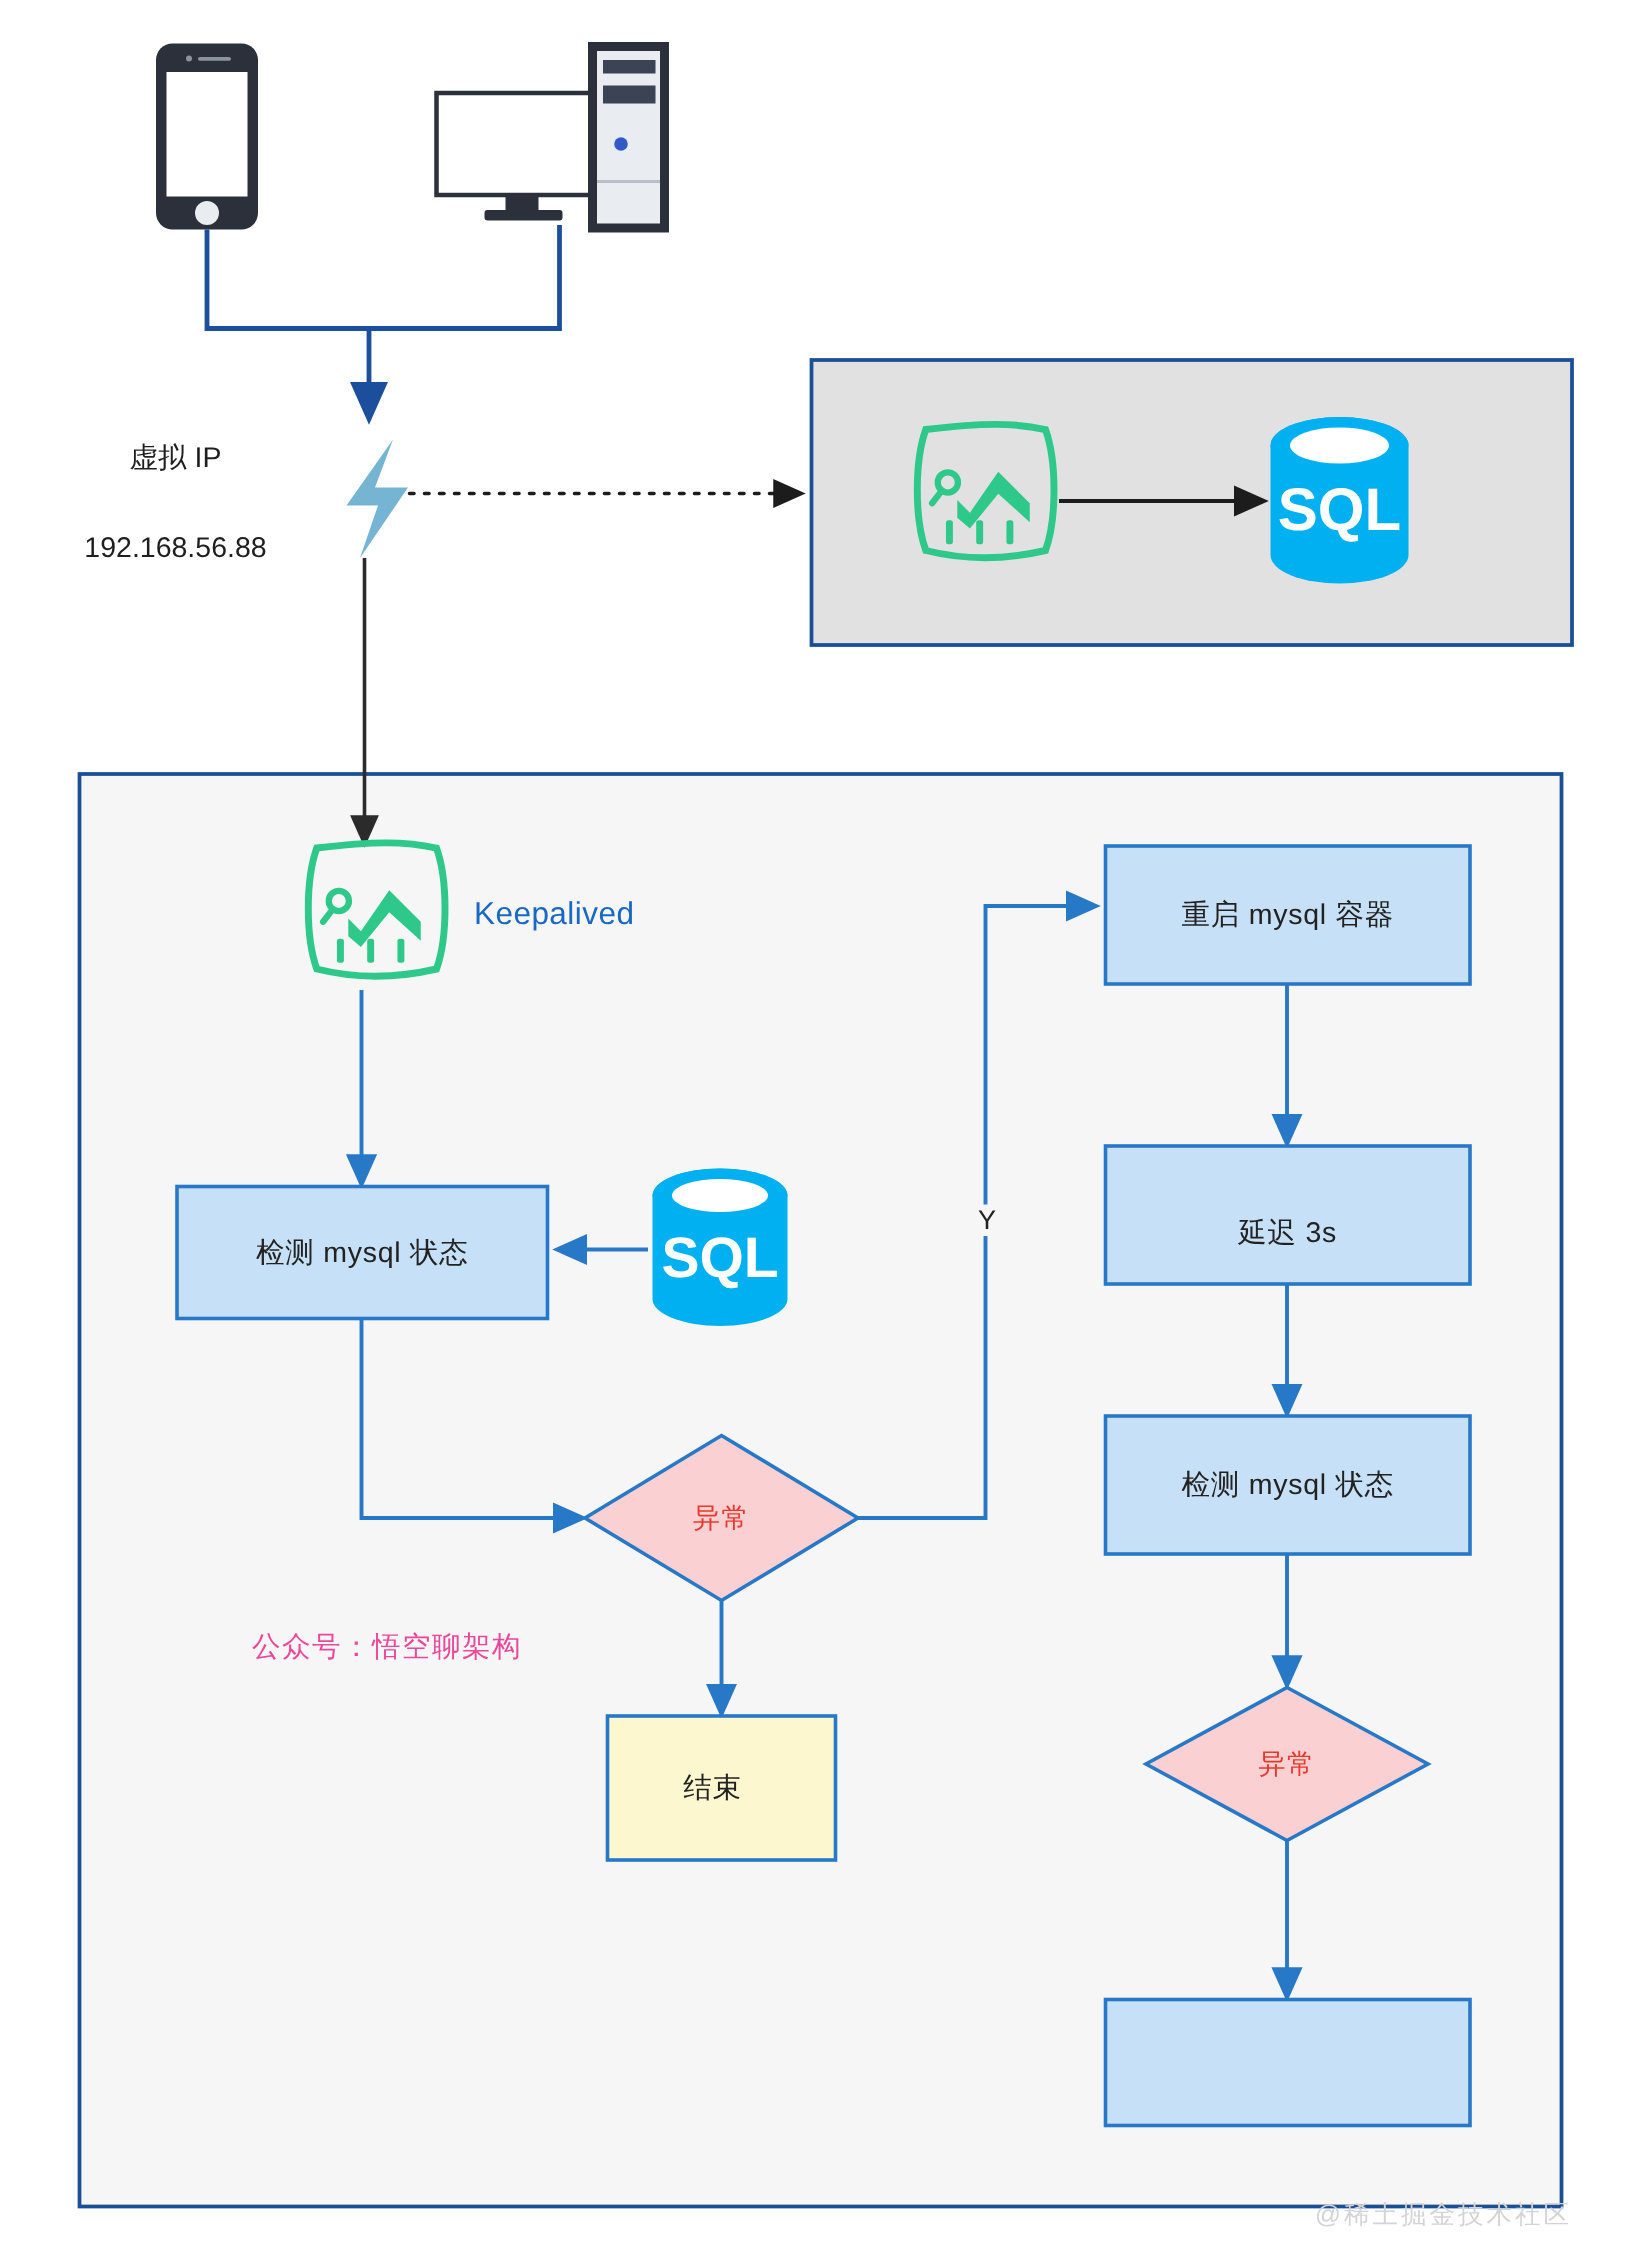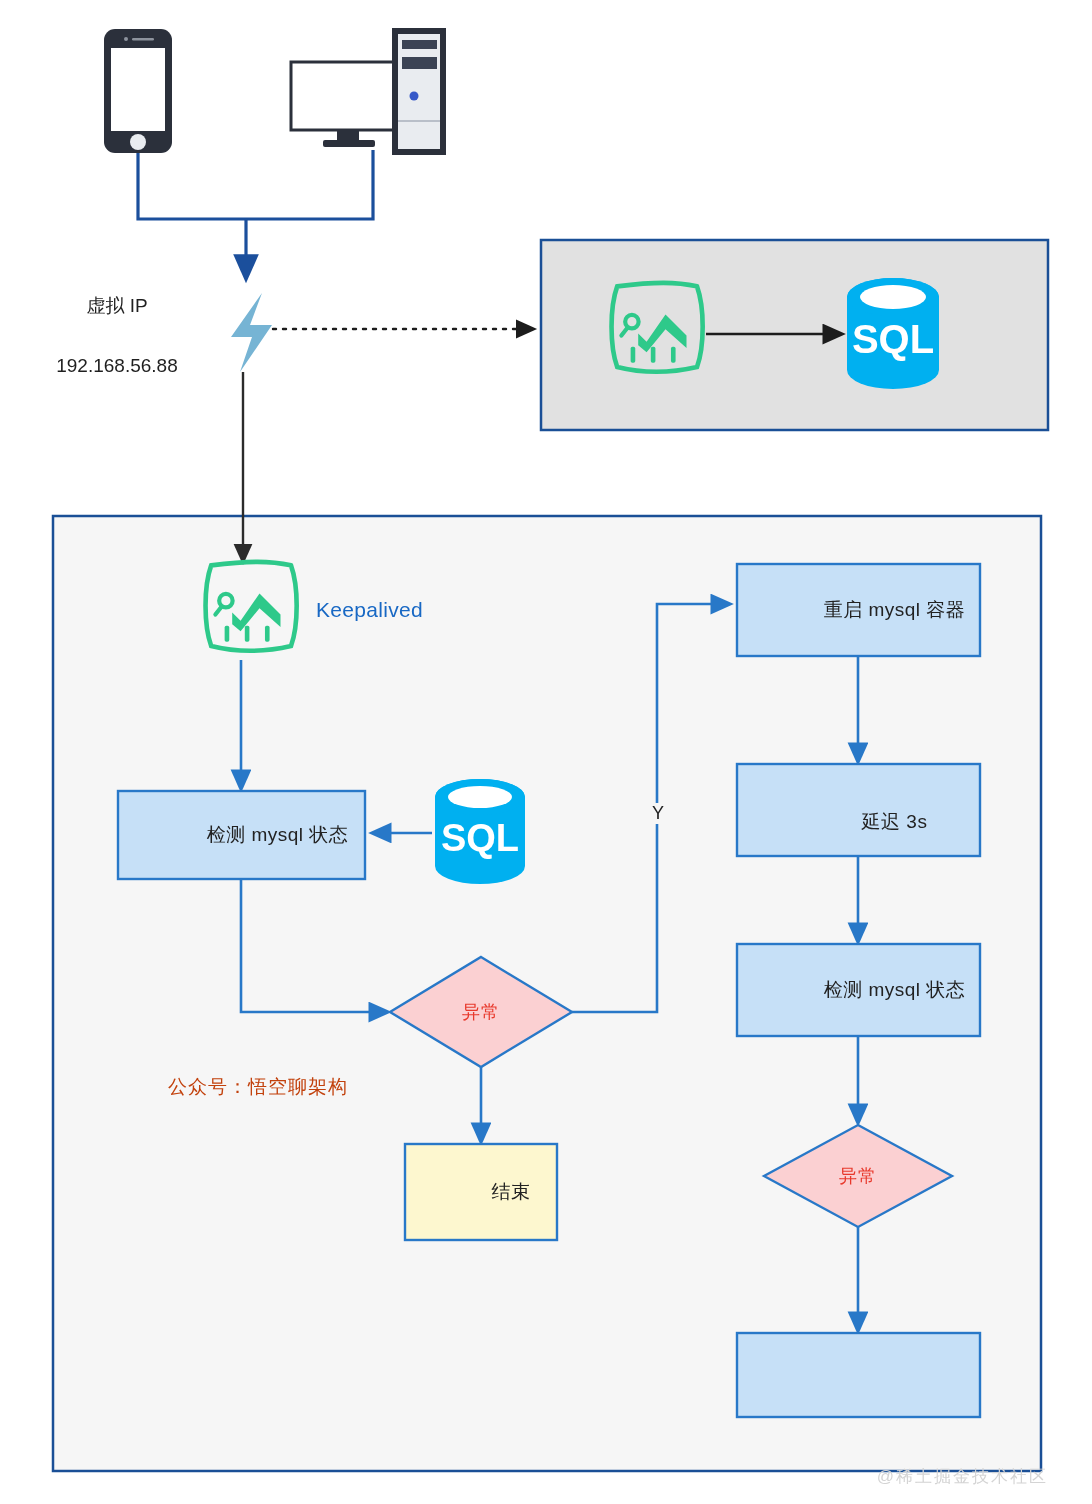--- a/index.html
+++ b/index.html
@@ -7,26 +7,26 @@
     width:1092px;height:1504px;position:relative;overflow:hidden;
     font-family:"Liberation Sans","DejaVu Sans",sans-serif;
     background:#ffffff;
   }
   #stage{position:absolute;left:0;top:0;width:1092px;height:1504px;}
   svg#canvas{position:absolute;left:0;top:0;width:1092px;height:1504px;}
   .node-label{
     position:absolute;display:flex;align-items:center;justify-content:center;
     text-align:center;white-space:nowrap;pointer-events:none;
   }
-  .txt-box{font-size:19px;color:#222222;letter-spacing:.5px;padding-left:36px;}
+  .txt-box{font-size:19px;color:#222222;letter-spacing:.5px;}
   .txt-dia{font-size:18px;color:#e8392c;letter-spacing:1px;}
   .txt-vip{font-size:19px;color:#1f1f1f;line-height:30px;text-align:center;}
   .txt-keepalived{font-size:21px;color:#1868c4;letter-spacing:.3px;}
   .txt-y{font-size:18px;color:#222;background:#f6f6f6;padding:0 3px;}
-  .txt-wm{font-size:19px;color:#c2410c;letter-spacing:1px;}
+  .txt-wm{font-size:19px;color:#ec4899;letter-spacing:1px;margin-top:11px;}
   .txt-wm2{font-size:17px;color:#d4d4d4;letter-spacing:2px;}
 </style>
 </head>
 <body>
 
 <div id="stage">
 
   <svg id="canvas" viewBox="0 0 1092 1504">
     <defs>
       <marker id="arrNavy" markerWidth="10" markerHeight="10" refX="5.2" refY="4" orient="auto">

